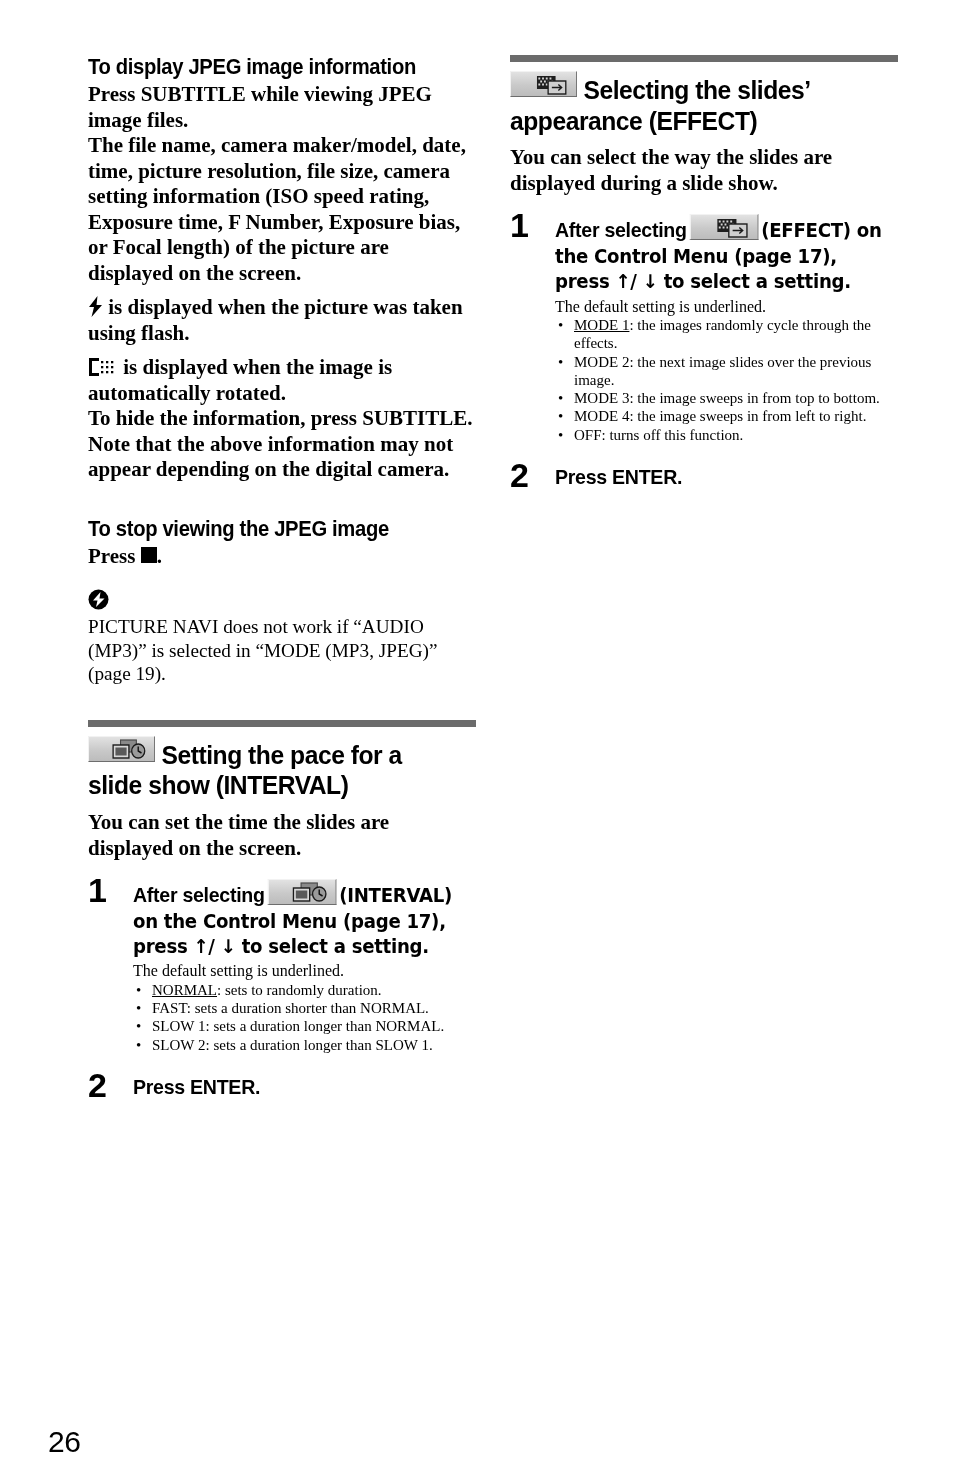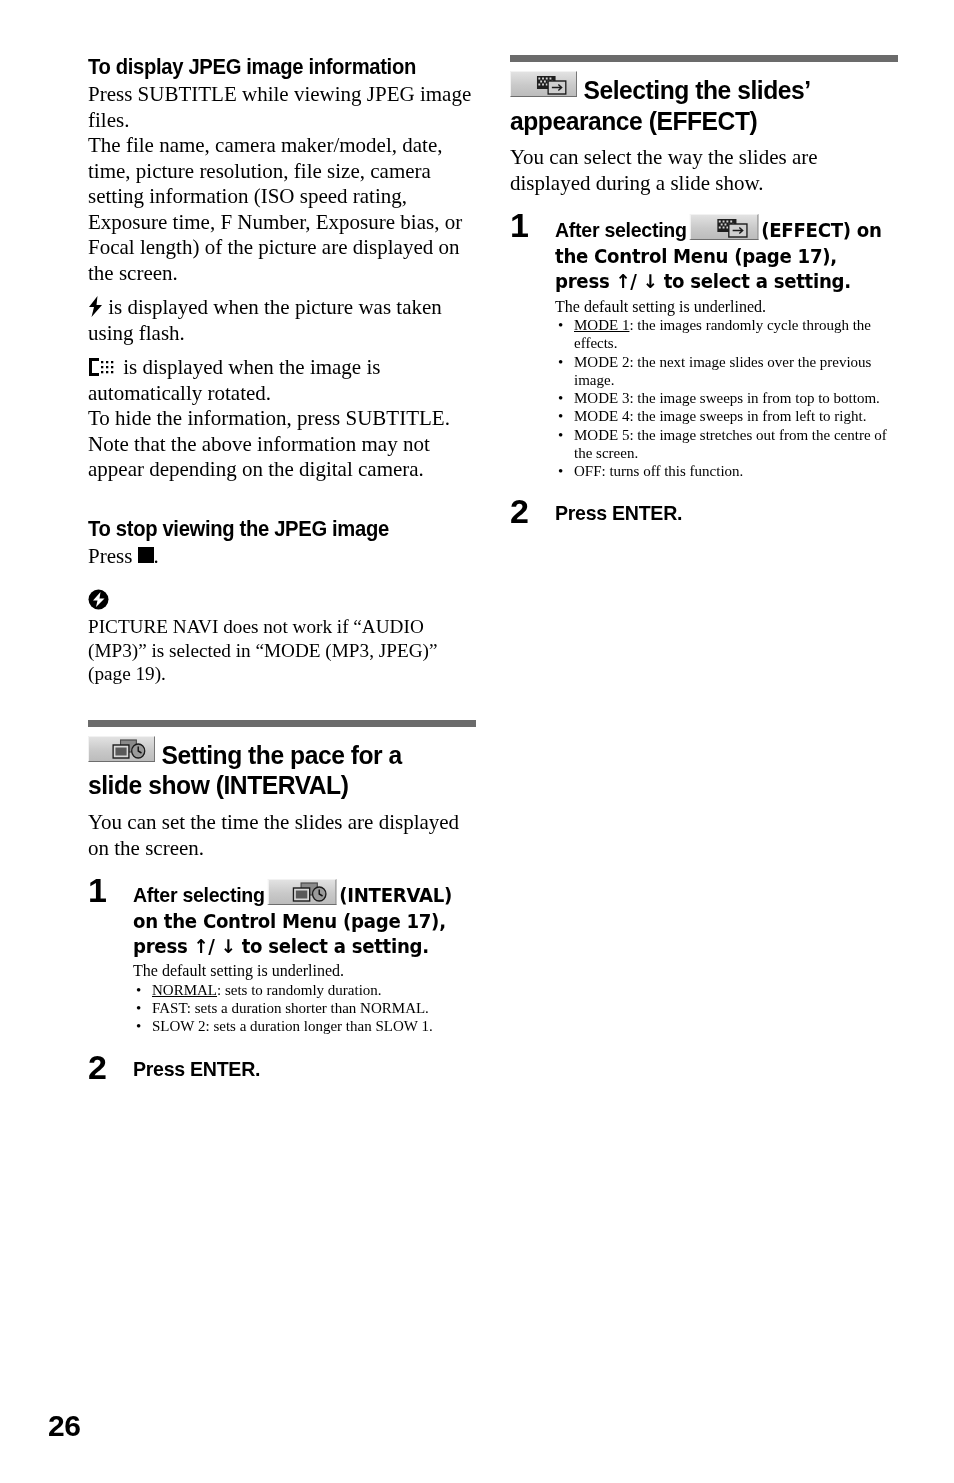--- a/index.html
+++ b/index.html
@@ -39,20 +39,21 @@
     line-height: 1.12;
     margin: 0 0 3px 0;
     transform: scaleX(0.94);
     transform-origin: left center;
   }
   .body-p {
     font-size: 21px;
     line-height: 1.215;
     margin: 0;
     text-align: left;
+    font-weight: bold;
   }
   .body-p + .body-p { margin-top: 0; }
 
   .gap-s  { height: 9px; }
   .gap-m  { height: 20px; }
   .gap-l  { height: 34px; }
 
   
   .sec-rule {
     height: 7px;
@@ -175,23 +176,23 @@
     display: inline-block;
     width: 21px;
     height: 21px;
   }
   .arrow { font-family: "DejaVu Sans", sans-serif; font-size: 19px; }
 
   
   .folio {
     position: absolute;
     left: 48px;
-    bottom: 40px;
-    font-family: "Liberation Sans", sans-serif;
-    font-weight: bold;
+    bottom: 24px;
+    font-family: "Liberation Sans", sans-serif;
+    font-weight: normal;
     font-size: 30px;
     letter-spacing: -0.5px;
   }
 </style>
 </head>
 <body>
 
 <div class="page">
 
   <div class="col col-left">
@@ -289,20 +290,21 @@
             <rect x="4.5" y="8.5" width="12" height="8" fill="#5a5a5a"></rect>
             <circle cx="29" cy="12" r="7" fill="#9a9a9a" stroke="#1a1a1a" stroke-width="1.4"></circle>
             <path d="M29 7.5 V12 L32.5 14" stroke="#111" stroke-width="1.5" fill="none"></path>
           </svg>
         </span><span class="arrow">(INTERVAL) on the Control Menu (page 17), press ↑/ ↓ to select a setting.</span>
       </p>
       <p class="step-body">The default setting is underlined.</p>
       <ul class="opts">
           <li><span class="u">NORMAL</span><span>: sets to randomly duration.</span></li>
           <li><span>FAST</span><span>: sets a duration shorter than NORMAL.</span></li>
+          <li><span>SLOW 1</span><span>: sets a duration longer than NORMAL.</span></li>
           <li><span>SLOW 2</span><span>: sets a duration longer than SLOW 1.</span></li>
         </ul>
     </div>
 
     <div class="step" style="margin-top:20px;">
       <div class="step-num">2</div>
       <p class="step-title">Press ENTER.</p>
     </div>
 
   </div>
@@ -364,21 +366,20 @@
             <path d="M20 13.5 H30 M27 10.5 L30.5 13.5 L27 16.5" stroke="#1a1a1a" stroke-width="1.5" fill="none"></path>
           </svg>
         </span><span class="arrow">(EFFECT) on the Control Menu (page 17), press ↑/ ↓ to select a setting.</span>
       </p>
       <p class="step-body">The default setting is underlined.</p>
       <ul class="opts">
           <li><span class="u">MODE 1</span><span>: the images randomly cycle through the effects.</span></li>
           <li><span>MODE 2</span><span>: the next image slides over the previous image.</span></li>
           <li><span>MODE 3</span><span>: the image sweeps in from top to bottom.</span></li>
           <li><span>MODE 4</span><span>: the image sweeps in from left to right.</span></li>
-          <li><span>MODE 5</span><span>: the image stretches out from the centre of the screen.</span></li>
           <li><span>OFF</span><span>: turns off this function.</span></li>
         </ul>
     </div>
 
     <div class="step" style="margin-top:20px;">
       <div class="step-num">2</div>
       <p class="step-title">Press ENTER.</p>
     </div>
 
   </div>

